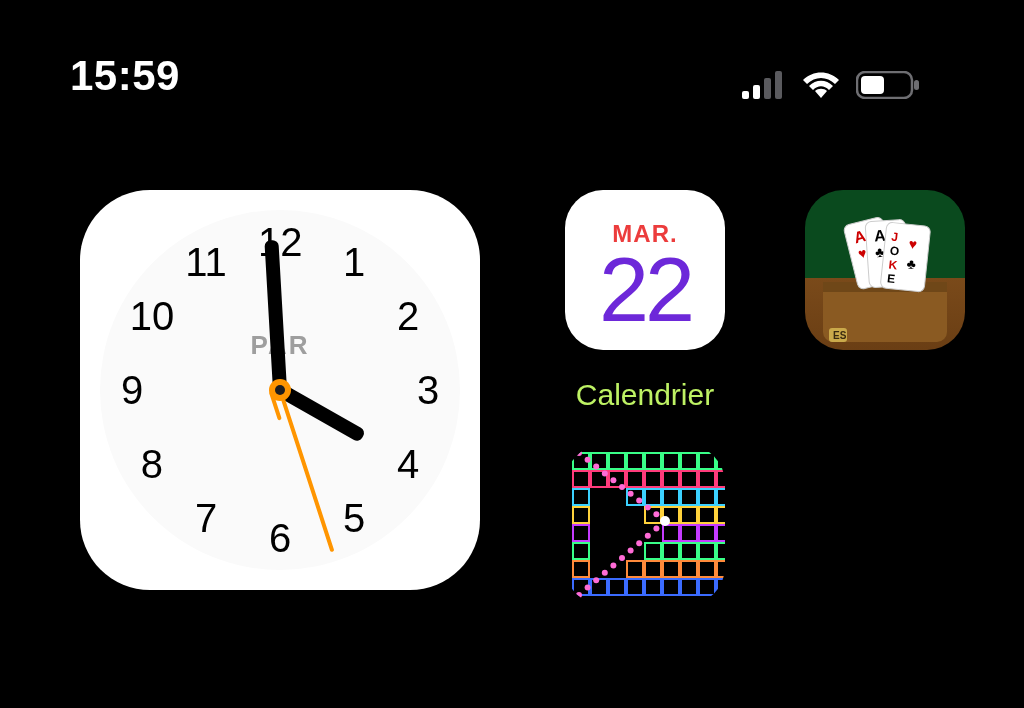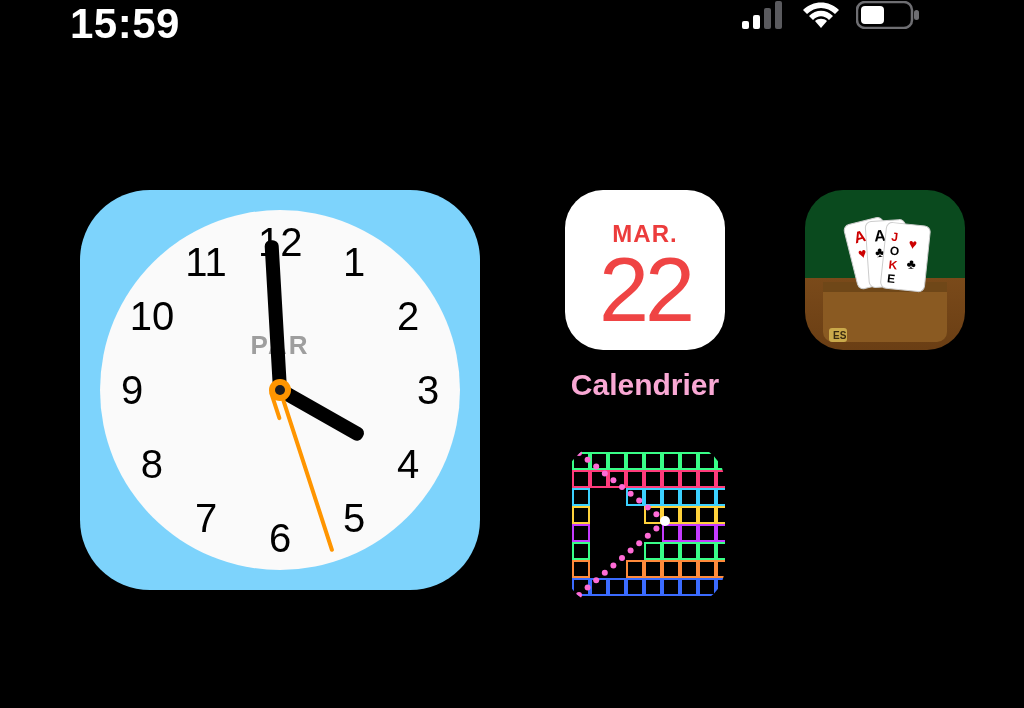--- a/index.html
+++ b/index.html
@@ -12,21 +12,21 @@
     position: relative;
     overflow: hidden;
   }
 
   
   .status-bar {
     position: absolute;
     top: 0; left: 0; right: 0;
     height: 100px;
     display: flex;
-    align-items: flex-start;
+    align-items: flex-end;
     justify-content: space-between;
     padding: 0 104px 0 70px;
   }
   .status-time {
     font-size: 42px;
     font-weight: 600;
     letter-spacing: 0.5px;
   }
   .status-right {
     display: flex;
@@ -45,21 +45,21 @@
     gap: 60px;
   }
 
   
   .clock-widget {
     width: 400px;
   }
   .clock-tile {
     width: 400px;
     height: 400px;
-    background: #7dd3fc;
+    background: #ffffff;
     border-radius: 70px;
     display: flex;
     align-items: center;
     justify-content: center;
   }
   .clock-face {
     width: 360px;
     height: 360px;
     border-radius: 50%;
     background: #fafafa;
@@ -128,25 +128,25 @@
   .pivot-outer {
     width: 22px; height: 22px; border-radius: 50%;
     background: #ff9500;
   }
   .pivot-inner {
     width: 10px; height: 10px; border-radius: 50%;
     background: #1c1c1e;
   }
 
   .widget-label, .app-label {
-    margin-top: 18px;
+    margin-top: 28px;
     text-align: center;
     font-size: 30px;
-    font-weight: 700;
-    color: #f9a8d4;
+    font-weight: 400;
+    color: #bef264;
   }
 
   
   .apps {
     flex: 1;
     display: grid;
     grid-template-columns: repeat(2, 210px);
     grid-template-rows: repeat(2, 230px);
     column-gap: 30px;
     row-gap: 25px;
@@ -173,21 +173,21 @@
   .cal-day {
     font-size: 24px;
     font-weight: 600;
     color: #ec3c3c;
     letter-spacing: 1px;
     margin-top: 14px;
   }
   .cal-date {
     font-size: 90px;
     font-weight: 300;
-    color: #ef4444;
+    color: #6d28d9;
     line-height: 0.95;
     margin-top: 0px;
     letter-spacing: -4px;
   }
 
   
   .wallet-icon { background: #1c1c1e; }
   .wallet-svg { width: 120px; height: 120px; }
 
   

